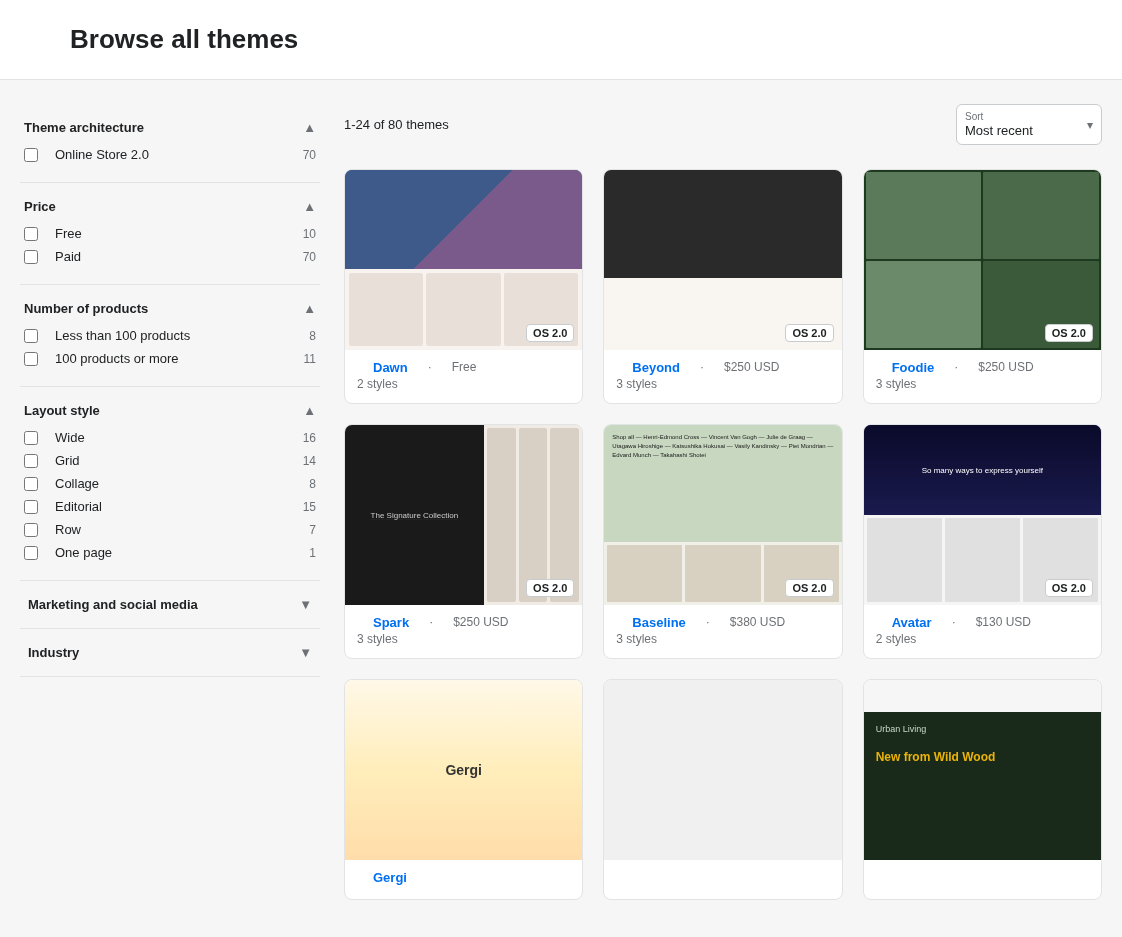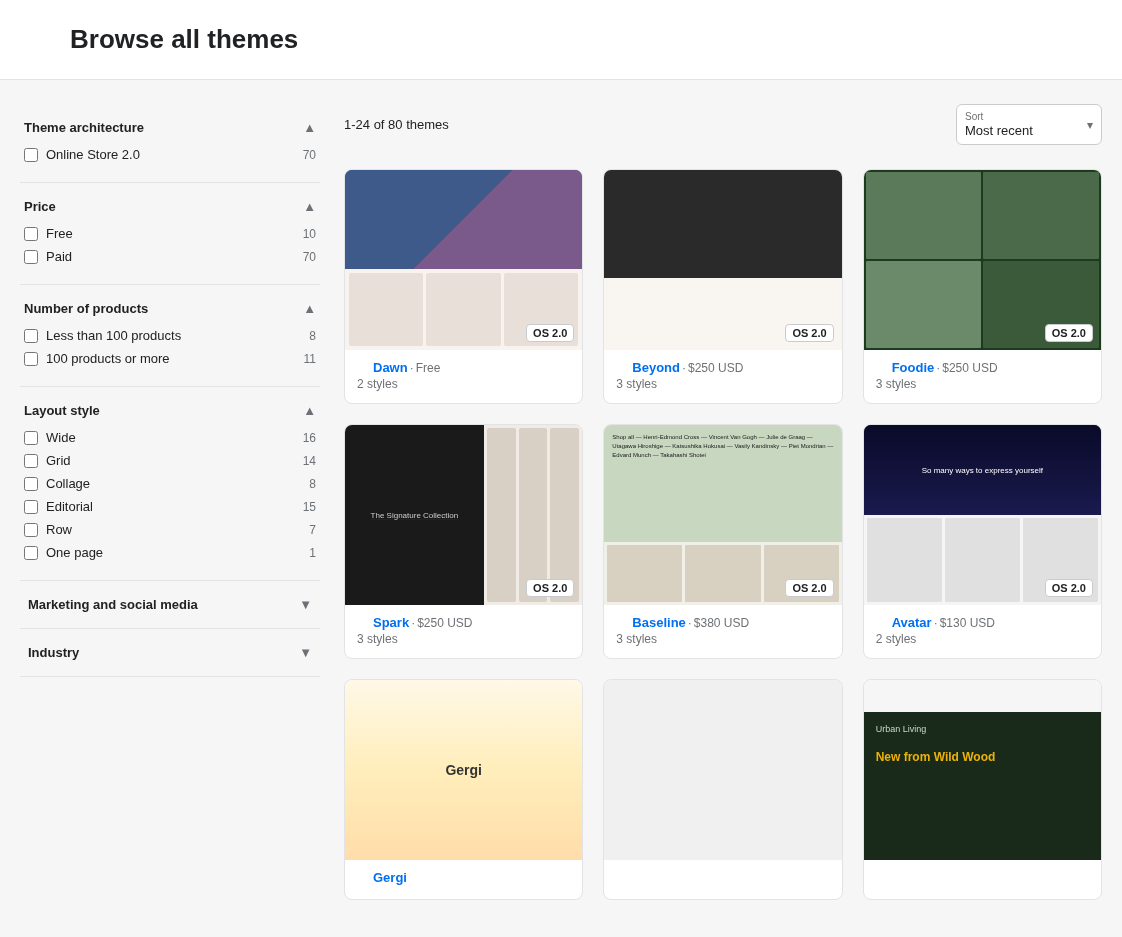--- a/index.html
+++ b/index.html
@@ -55,21 +55,21 @@
 
     .filter-item {
       display: flex;
       align-items: center;
       justify-content: space-between;
       padding: 4px 4px;
     }
     .filter-item-left {
       display: flex;
       align-items: center;
-      gap: 8px;
+      gap: 17px;
     }
     .filter-item input[type="checkbox"] {
       width: 14px;
       height: 14px;
       cursor: pointer;
     }
     .filter-item label {
       font-size: 13px;
       color: #202223;
       cursor: pointer;
@@ -175,22 +175,22 @@
       font-weight: 600;
       color: #202223;
     }
 
     .theme-info {
       padding: 10px 12px 12px;
     }
 
     .theme-name-row {
       display: flex;
-      align-items: center;
-      gap: 2px;
+      align-items: flex-start;
+      gap: 20px;
       margin-bottom: 2px;
       padding-left: 16px;
     }
     .theme-name {
       font-size: 13px;
       font-weight: 600;
       color: #0070f3;
       text-decoration: none;
     }
     .theme-price {

